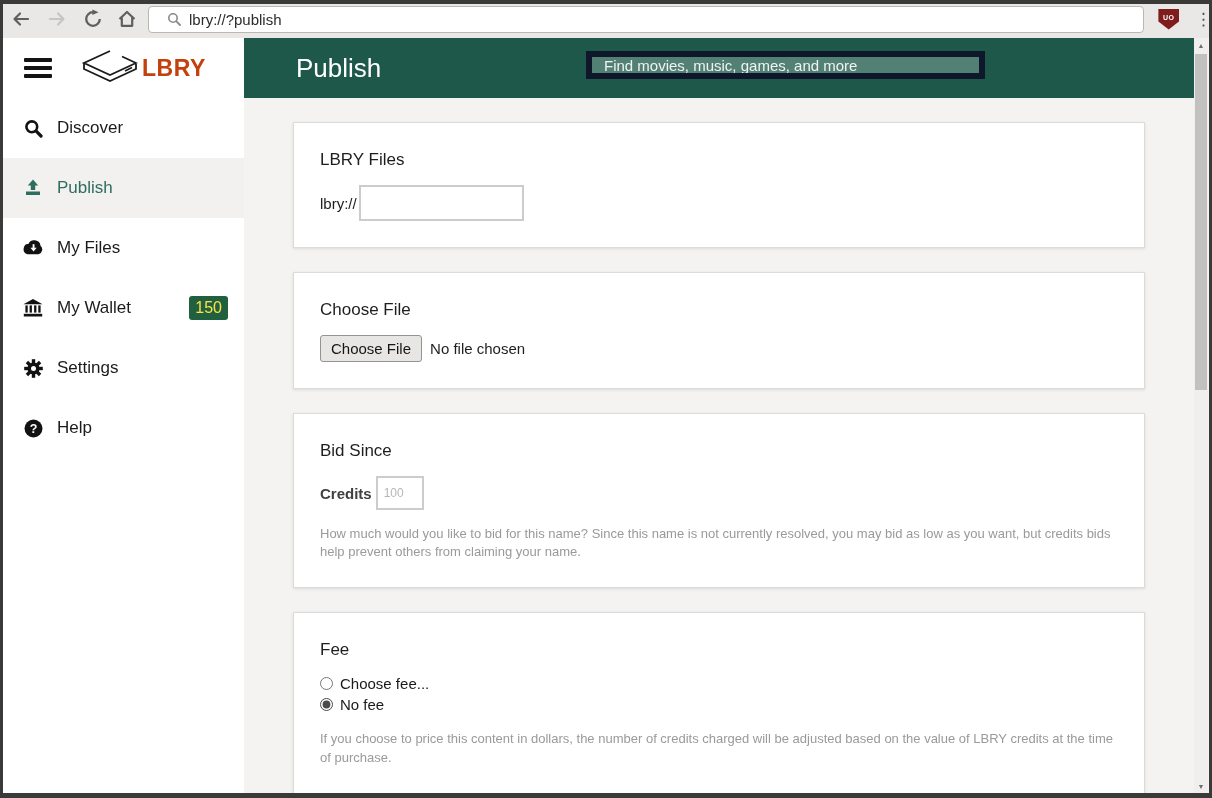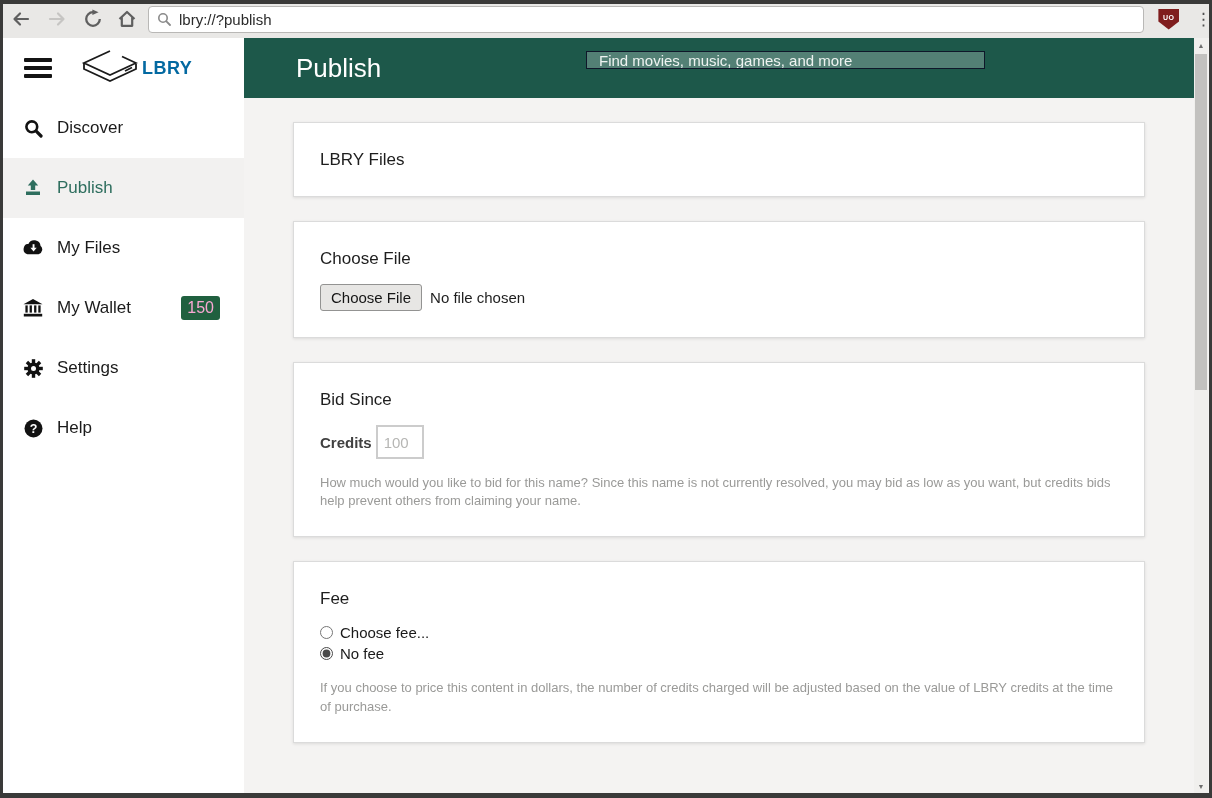--- a/index.html
+++ b/index.html
@@ -9,63 +9,63 @@
   
   .frame { position:absolute; inset:0; border:3px solid #3a3a39; border-top-width:4px; border-bottom-width:5px; pointer-events:none; z-index:50; }
 
   
   .chrome { position:absolute; left:0; top:0; width:1212px; height:38px; background:#e9e8e6; display:flex; align-items:center; z-index:10; }
   .nav-btn { width:22px; height:22px; display:flex; align-items:center; justify-content:center; color:#5f5f5f; flex:0 0 auto; }
   .nav-btn.back { margin-left:10px; }
   .nav-btn.fwd { margin-left:14px; color:#c6c5c3; }
   .nav-btn.reload { margin-left:14px; }
   .nav-btn.home { margin-left:12px; }
-  .urlbar { margin-left:10px; width:1014px; height:27px; background:#ffffff; border:1px solid #b9b8b6; border-radius:4px; display:flex; align-items:center; padding:0 8px; }
+  .urlbar { margin-left:10px; width:1014px; height:27px; background:#ffffff; border:1px solid #b9b8b6; border-radius:4px; display:flex; align-items:center; padding:0 18px; }
   .urlbar .mag { color:#8a8a8a; margin-right:8px; display:flex; }
   .url-text { font-size:15px; color:#2b2b2b; }
   .ublock { margin-left:14px; width:21px; height:21px; background:#7f1d1d; clip-path:polygon(0 0,100% 0,100% 62%,50% 100%,0 62%); display:flex; align-items:center; justify-content:center; }
   .ublock span { color:#fff; font-size:7px; font-weight:bold; letter-spacing:.5px; margin-top:-3px; }
   .menu-dots { margin-left:16px; color:#4f4f4f; font-size:17px; line-height:1; letter-spacing:0; }
 
   
   .sidebar { position:absolute; left:0; top:38px; width:244px; bottom:0; background:#ffffff; z-index:5; }
   .side-top { height:60px; display:flex; align-items:center; }
   .hamburger { margin-left:24px; width:28px; display:flex; flex-direction:column; gap:4px; cursor:pointer; }
   .hamburger i { display:block; height:4px; background:#141414; border-radius:1px; }
   .logo { margin-left:28px; display:flex; align-items:center; }
-  .logo-text { font-size:18px; font-weight:bold; color:#0369a1; letter-spacing:.5px; margin-left:4px; }
+  .logo-text { font-size:23px; font-weight:bold; color:#c2410c; letter-spacing:.5px; margin-left:4px; }
   .nav-item { height:60px; display:flex; align-items:center; padding-left:22px; color:#1b1b1b; cursor:pointer; }
   .nav-item .ic { width:22px; display:flex; justify-content:center; color:#121212; }
   .nav-item .lbl { margin-left:13px; font-size:17px; }
   .nav-item.active { background:#f2f1f0; color:#2e6e5e; }
   .nav-item.active .ic { color:#2e6e5e; }
   .nav-item.active .lbl { color:#2e6e5e; }
-  .badge { margin-left:auto; margin-right:24px; background:#20603f; color:#f9a8d4; font-size:16px; padding:3px 6px; border-radius:3px; }
+  .badge { margin-left:auto; margin-right:16px; background:#20603f; color:#fde047; font-size:16px; padding:3px 6px; border-radius:3px; }
 
   
   .main { position:absolute; left:244px; top:38px; right:18px; bottom:0; background:#f4f3f2; overflow:hidden; }
   .appbar { height:60px; background:#1d584a; display:flex; align-items:center; position:relative; }
   .appbar h1 { color:#ffffff; font-size:26px; font-weight:normal; margin-left:52px; }
-  .search { position:absolute; left:342px; top:13px; width:399px; height:16px; background:rgba(255,255,255,0.24); border:1px solid #0f172a; color:#f2f6f4; font-size:15px; padding:8px 12px; font-family:"Liberation Sans", sans-serif; outline:none; }
+  .search { position:absolute; left:342px; top:13px; width:399px; height:16px; background:rgba(255,255,255,0.24); border:6px solid #0f172a; color:#f2f6f4; font-size:15px; padding:8px 12px; font-family:"Liberation Sans", sans-serif; outline:none; }
   .search::placeholder { color:#eef3f1; opacity:1; }
 
   .content { padding:24px 49px; }
   .card { background:#ffffff; border:1px solid #dbdbdb; box-shadow:0 1px 3px rgba(0,0,0,0.10); margin-bottom:24px; padding:27px 26px 26px; }
   .card h2 { font-size:17px; font-weight:500; color:#1e1e1e; }
   .row { display:flex; align-items:center; margin-top:15px; }
   .prefix { font-size:15px; color:#1e1e1e; margin-right:2px; }
   .name-input { width:165px; height:36px; border:2px solid #cccccc; background:#fff; font-size:15px; padding:0 8px; outline:none; }
   .help { margin-top:15px; font-size:13px; color:#9a9a98; line-height:1.4; }
   .help + .help { margin-top:12px; }
 
   .file-btn { display:inline-block; background:#e7e6e4; border:1px solid #939392; border-radius:3px; padding:4px 10px; font-size:15px; color:#161616; cursor:pointer; }
   .file-status { margin-left:8px; font-size:15px; color:#1e1e1e; }
 
   .credits-lbl { font-size:15px; font-weight:600; color:#404040; margin-right:4px; }
-  .credits-input { width:48px; height:34px; border:2px solid #cccccc; font-size:15px; padding:0 6px; color:#333; outline:none; }
+  .credits-input { width:48px; height:34px; border:2px solid #cccccc; font-size:12px; padding:0 6px; color:#333; outline:none; }
   .credits-input::placeholder { color:#b6b6b4; opacity:1; }
 
   .radio-group { margin-top:13px; }
   .radio-row { display:flex; align-items:center; height:21px; }
   .radio-row input { width:13px; height:13px; accent-color:#4a4a4a; margin-right:7px; }
   .radio-row label { font-size:15px; color:#1a1a1a; }
 
   
   .scrollbar { position:absolute; right:4px; top:38px; bottom:5px; width:14px; background:#f0efed; z-index:20; }
   .sb-arrow { height:14px; display:flex; align-items:center; justify-content:center; font-size:7px; color:#6d6d6d; }
@@ -205,20 +205,24 @@
 <div class="main">
   <div class="appbar">
     <h1>Publish</h1>
     <input class="search" type="text" placeholder="Find movies, music, games, and more" style="">
   </div>
 
   <div class="content">
 
     <section class="card">
       <h2>LBRY Files</h2>
+      <div class="row">
+        <span class="prefix">lbry://</span>
+        <input class="name-input" type="text" value="" style="">
+      </div>
     </section>
 
     <section class="card">
       <h2>Choose File</h2>
       <div class="row">
         <span class="file-btn">Choose File</span>
         <span class="file-status">No file chosen</span>
       </div>
     </section>
 

